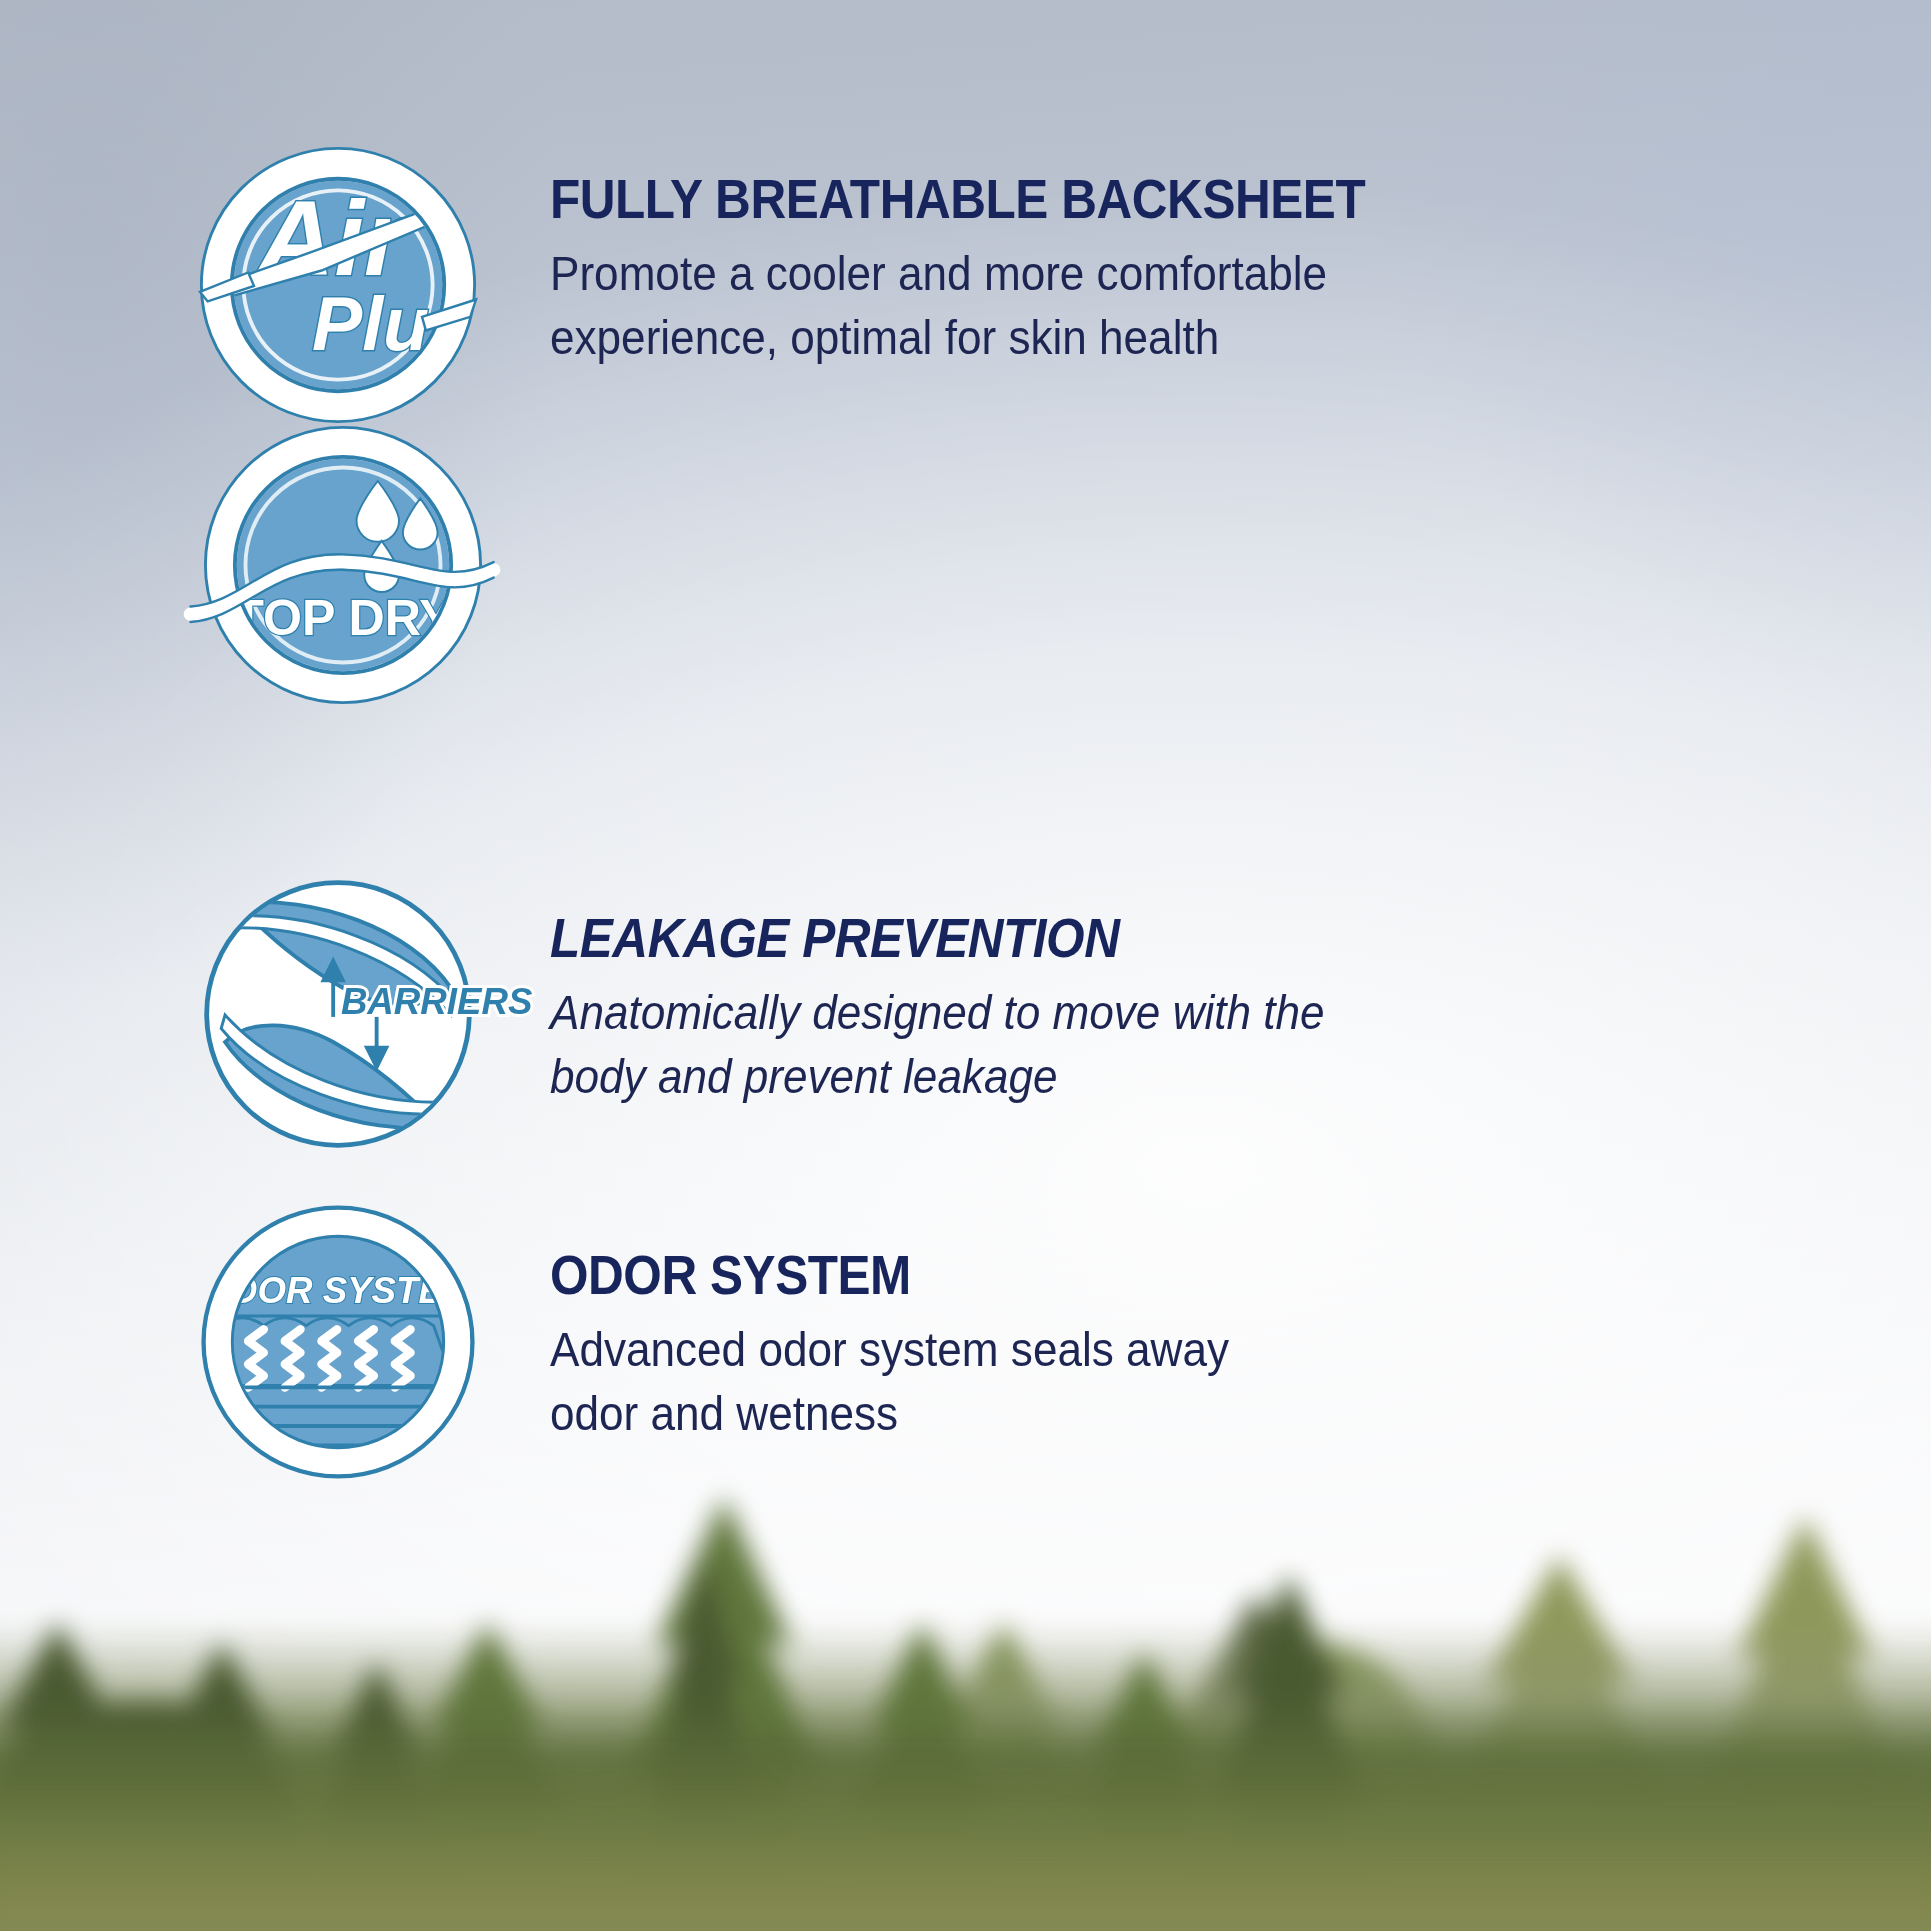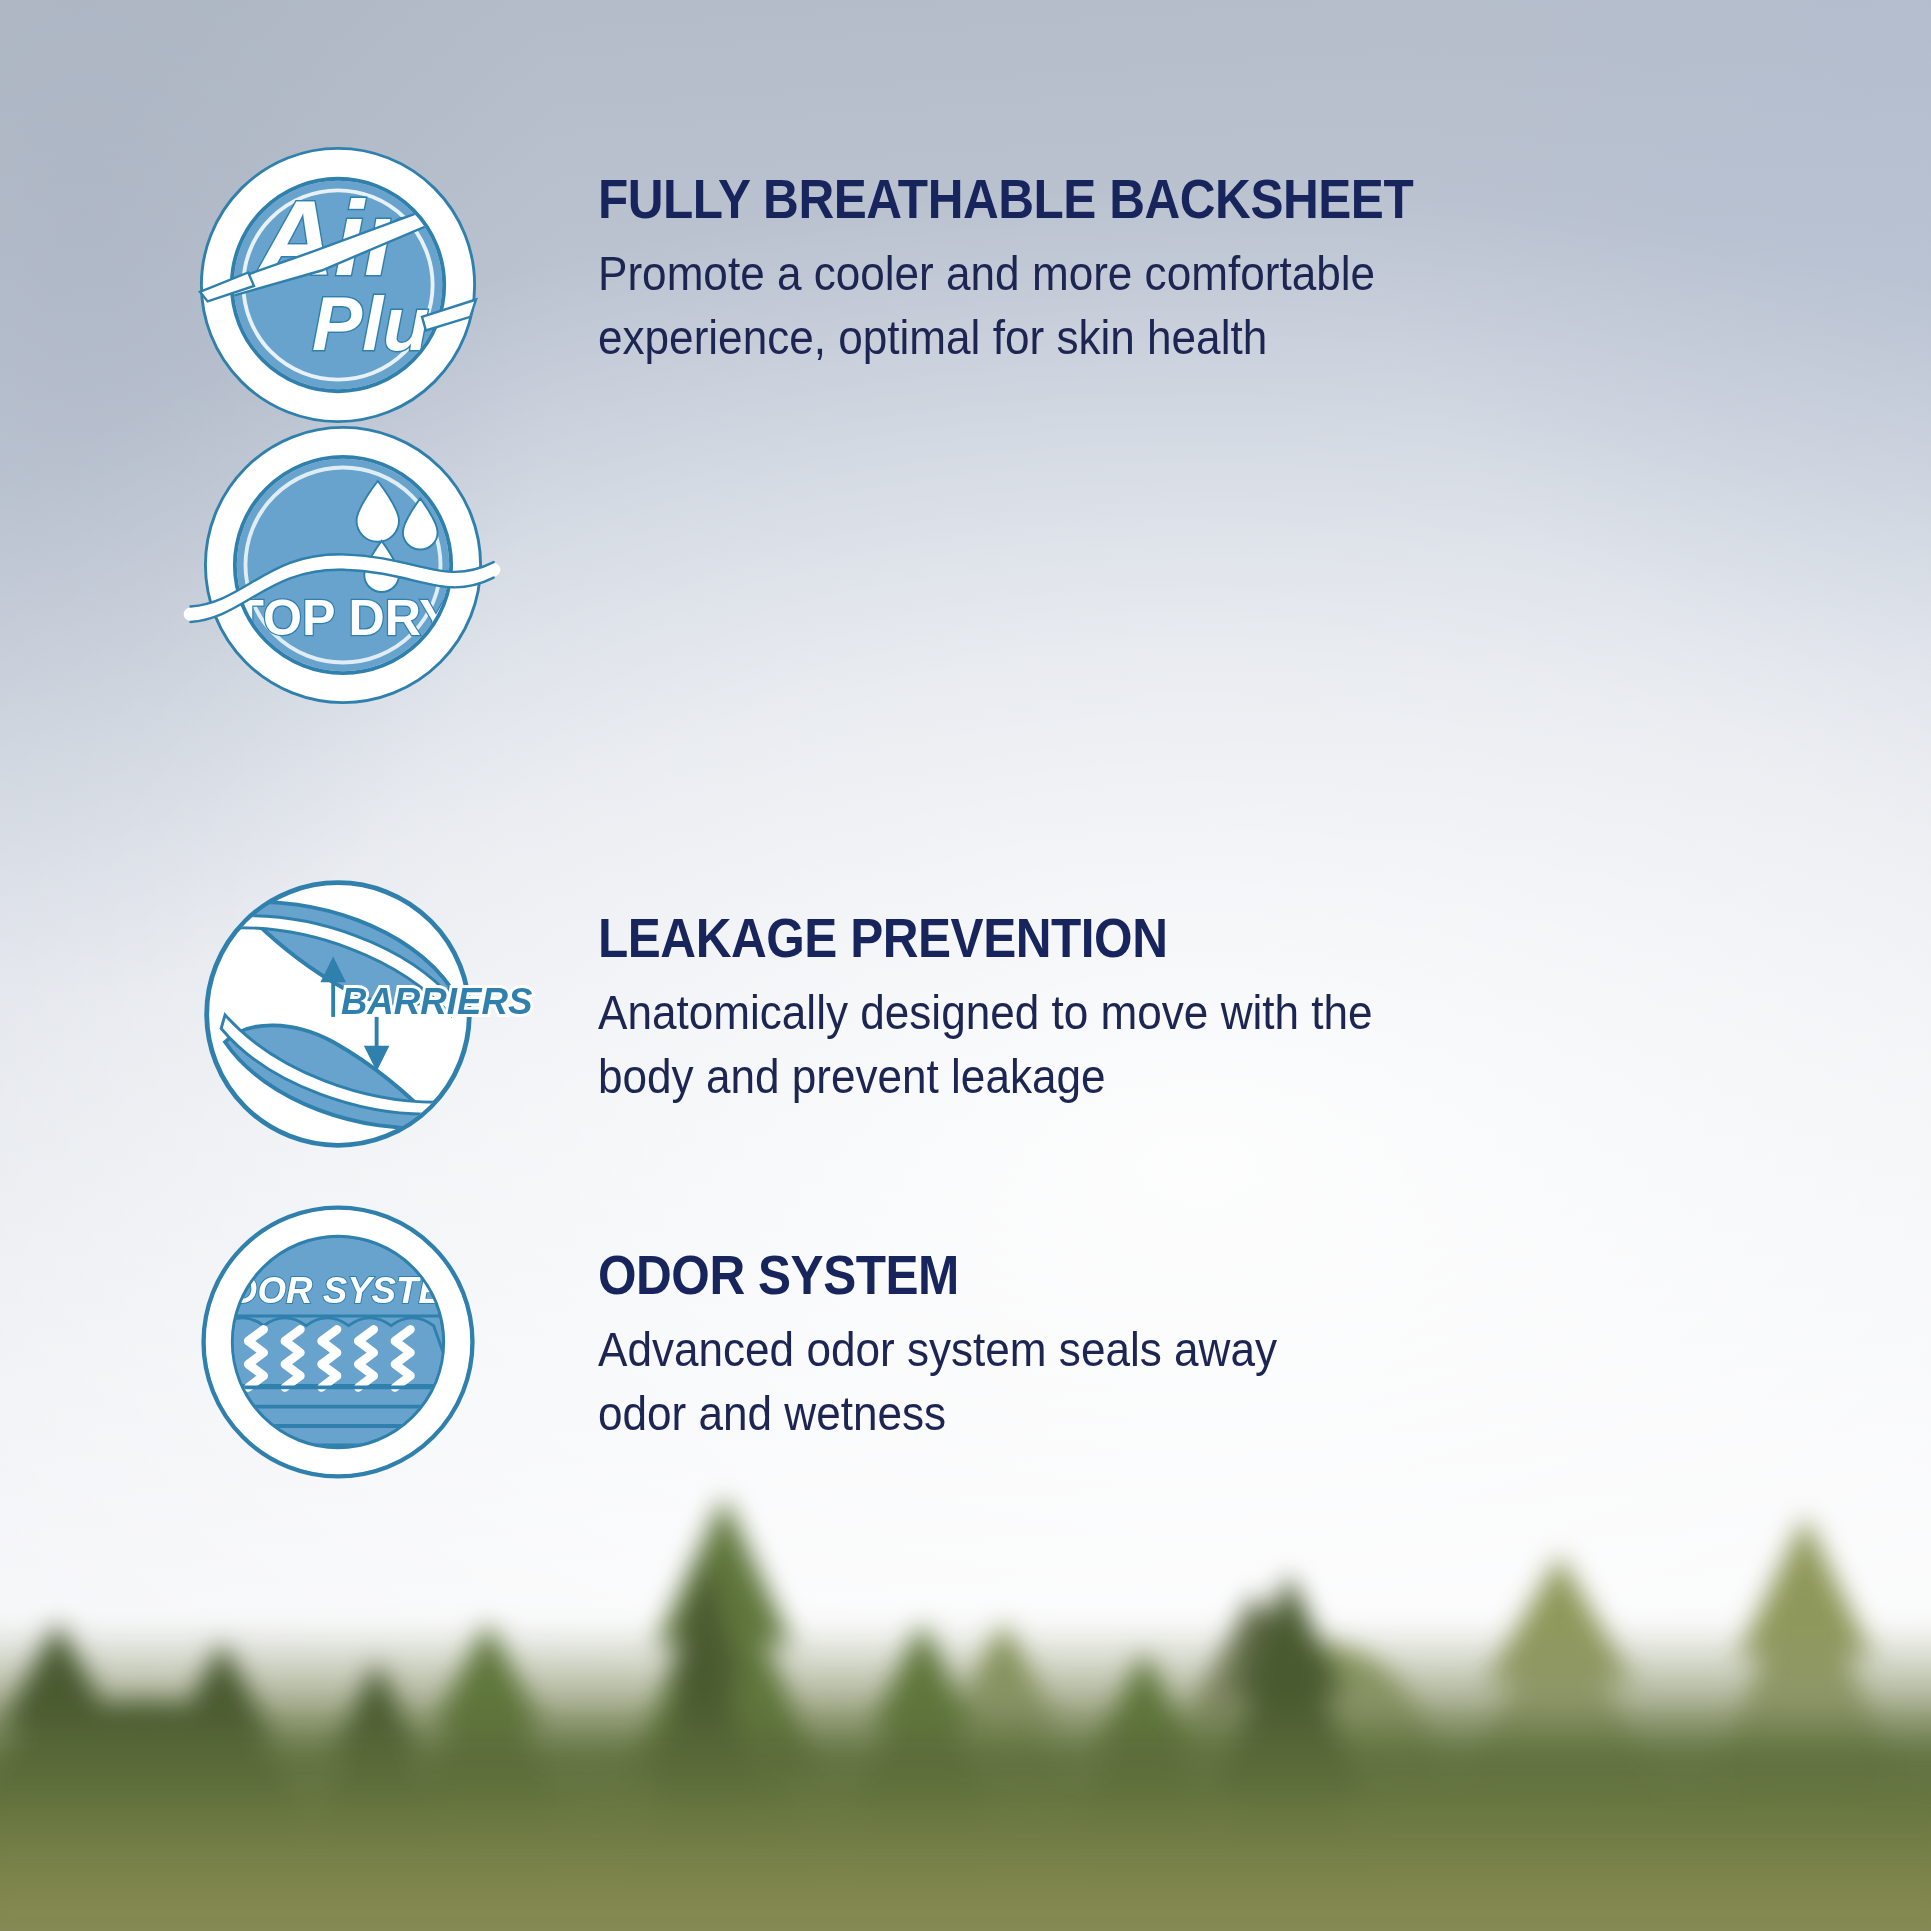--- a/index.html
+++ b/index.html
@@ -128,21 +128,20 @@
     align-items: flex-start;
   }
 
   .feature-icon {
     position: relative;
     flex: 0 0 auto;
   }
 
   .feature-text {
     flex: 1 1 auto;
-    margin-left: 48px;
   }
 
   .feature-heading {
     font-family: "Liberation Sans", sans-serif;
     font-weight: bold;
     font-size: 55px;
     letter-spacing: -0.5px;
     line-height: 1.0;
     color: #17255c;
     transform: scaleX(0.90);
@@ -169,21 +168,21 @@
   #row-barrier { left: 198px; top: 874px;  width: 1641px; }
   #row-odor    { left: 198px; top: 1202px; width: 1641px; }
 
   #row-air     .feature-icon { width: 280px; height: 280px; margin-right: 72px; }
   #row-topdry  .feature-icon { width: 290px; height: 280px; margin-right: 63px; }
   #row-barrier .feature-icon { width: 280px; height: 280px; margin-right: 72px; }
   #row-odor    .feature-icon { width: 280px; height: 280px; margin-right: 72px; }
 
   #row-air     .feature-text { padding-top: 27px; }
   #row-topdry  .feature-text { padding-top: 82px; }
-  #row-barrier .feature-text { padding-top: 37px; }
+  #row-barrier .feature-text { padding-top: 37px; font-style: italic; }
   #row-odor    .feature-text { padding-top: 46px; }
 
   .feature-icon svg { display: block; width: 100%; height: 100%; overflow: visible; }
 </style>
 </head>
 <body>
 
 <div id="bg-photo">
   <div class="bg-sky"></div>
   <div class="bg-haze-left"></div>

